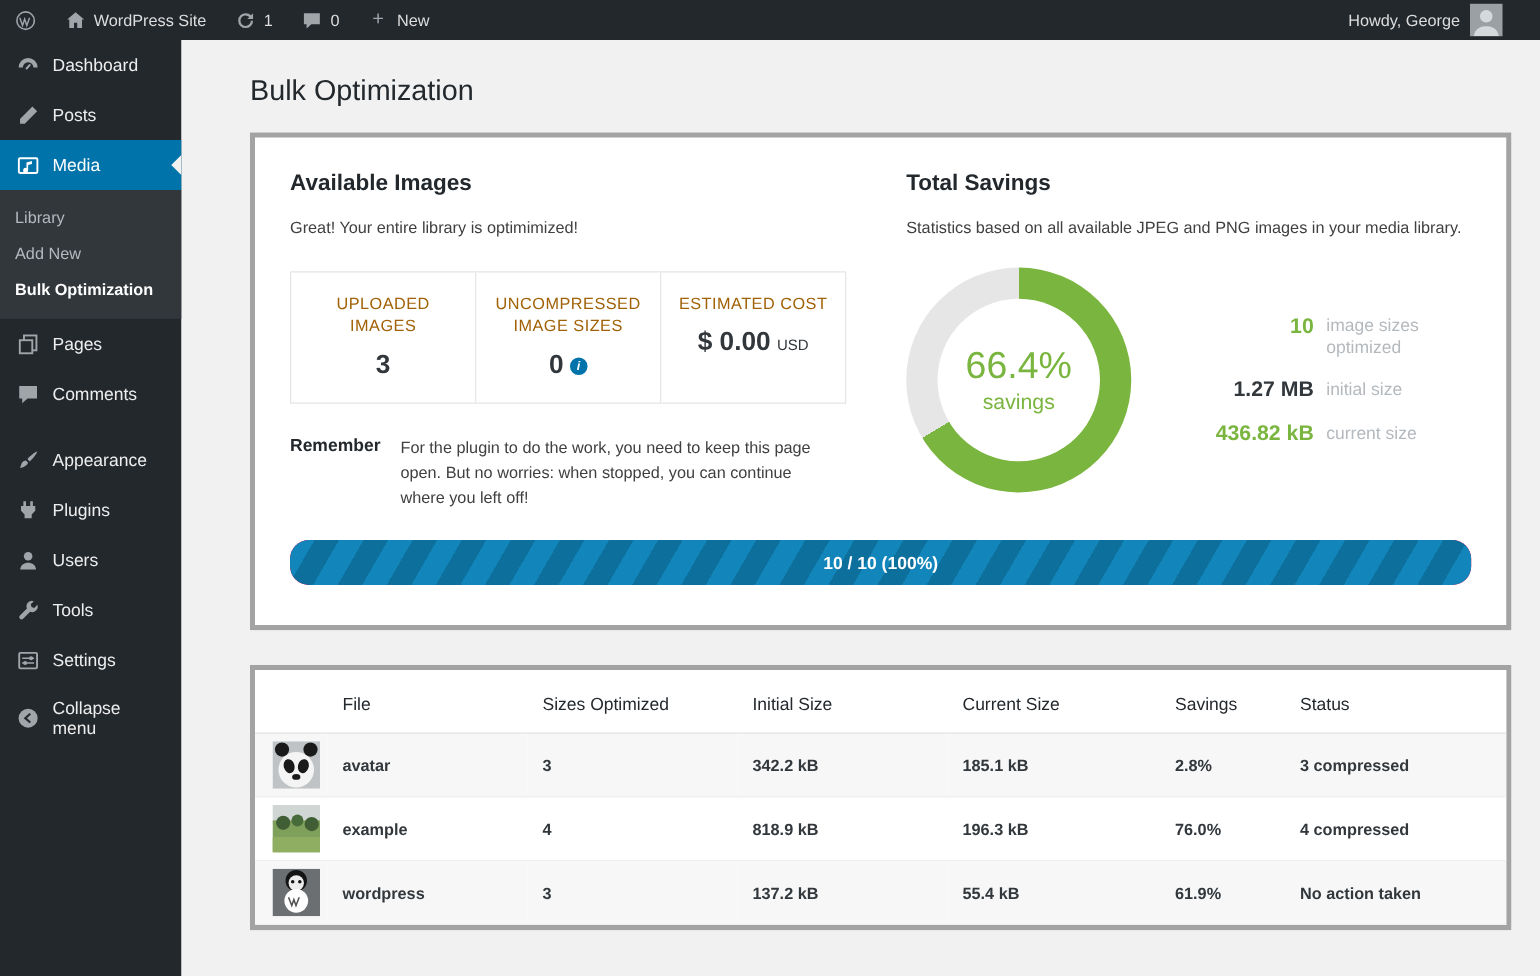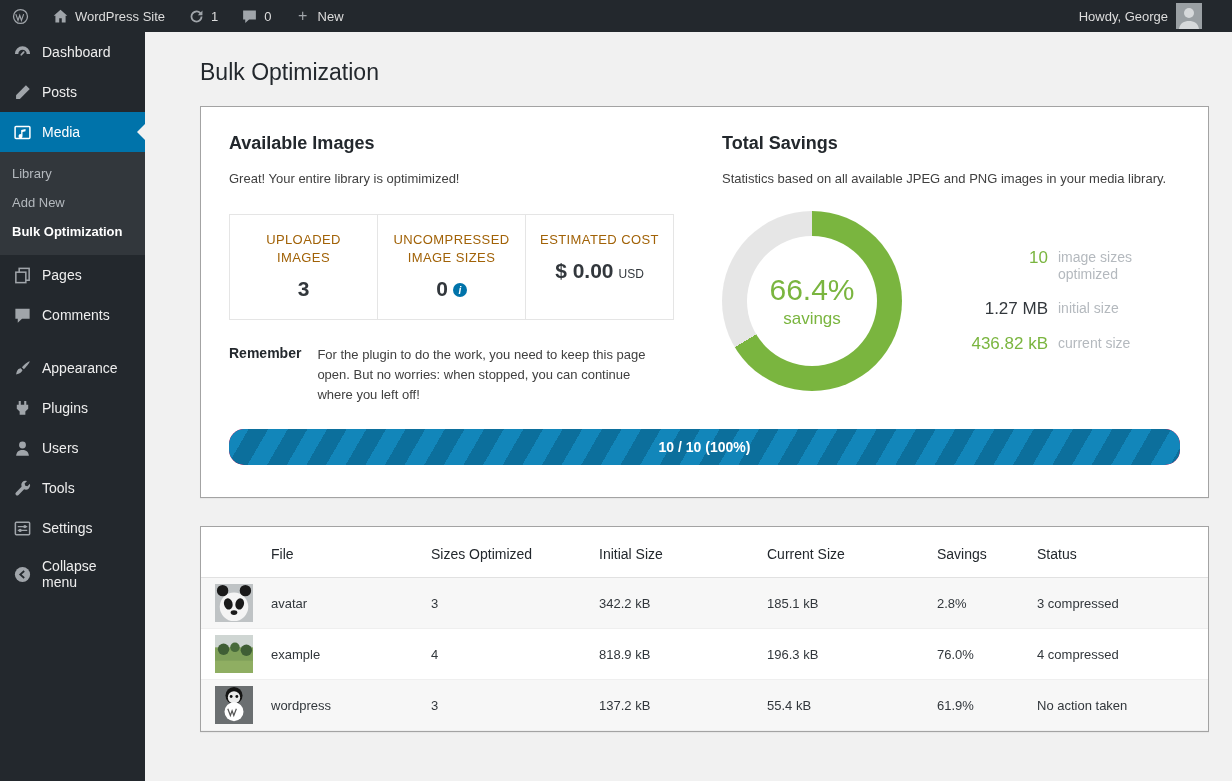--- a/index.html
+++ b/index.html
@@ -34,21 +34,21 @@
   .submenu{ background:#32373c; padding:7px 0 9px; }
   .sub-item{ display:block; padding:7px 12px 7px 12px; color:#b4b9be; font-size:13px; cursor:pointer; }
   .sub-item.current{ color:#fff; font-weight:700; }
   .sep{ height:13px; }
 
   
   .content{ position:absolute; left:175px; top:32px; right:0; bottom:0; background:#f1f1f1;
     padding:23px 23px 0 25px; overflow:hidden; }
   h1{ font-size:23px; font-weight:400; color:#23282d; padding:4px 0 8px; margin-bottom:12px; }
 
-  .card{ background:#fff; border:1px solid #a3a3a3; box-shadow:0 1px 1px rgba(0,0,0,.04); }
+  .card{ background:#fff; border:4px solid #a3a3a3; box-shadow:0 1px 1px rgba(0,0,0,.04); }
   .card-main{ padding:26px 28px 32px; }
 
   .cols{ display:flex; gap:48px; }
   .col-left{ width:445px; flex:none; }
   .col-right{ flex:1; }
   h2{ font-size:18px; font-weight:600; color:#23282d; margin-bottom:15px; }
   .intro{ line-height:1.5; color:#404040; }
 
   
   .stats-box{ display:flex; border:1px solid #e5e5e5; margin-top:25px; text-align:center; }
@@ -69,41 +69,41 @@
   
   .savings-flex{ display:flex; align-items:center; gap:34px; margin-top:22px; }
   .donut{ width:180px; height:180px; border-radius:50%; position:relative; flex:none;
     background:conic-gradient(var(--green) 0 66.4%, #e6e6e6 0 100%); }
   .donut-hole{ position:absolute; inset:25px; border-radius:50%; background:#fff;
     display:flex; flex-direction:column; align-items:center; justify-content:center; }
   .donut-pct{ font-size:30px; color:var(--green); }
   .donut-sub{ font-size:17px; color:var(--green); margin-top:2px; }
   .ts-stats{ display:flex; flex-direction:column; gap:15px; }
   .ts-row{ display:flex; gap:10px; align-items:flex-start; }
-  .ts-value{ width:112px; text-align:right; font-size:17px; font-weight:400; color:#32373c; flex:none; }
+  .ts-value{ width:112px; text-align:right; font-size:17px; font-weight:700; color:#32373c; flex:none; }
   .ts-value.green{ color:var(--green); }
   .ts-label{ color:#b4b9be; font-size:14px; line-height:1.25; max-width:110px; padding-top:1px; }
 
   
   .progress{ margin-top:24px; height:36px; border-radius:15px; position:relative; background:#be185d; overflow:hidden; }
   .progress-fill{ height:100%; border-radius:15px;
     background:repeating-linear-gradient(120deg,#1286ba 0 17px,#0c6f9c 17px 34px); }
   .progress-label{ position:absolute; inset:0; display:flex; align-items:center; justify-content:center;
     color:#fff; font-weight:700; font-size:14px; }
 
   
   .table-card{ margin-top:28px; }
   table{ width:100%; border-collapse:collapse; font-size:13px; color:#32373c; }
   thead th{ text-align:left; font-weight:400; font-size:14px; color:#23282d;
     padding:19px 12px 15px; border-bottom:1px solid #e1e1e1; background:#fff; }
   th.col-thumb{ width:52px; } th.col-file{ width:160px; } th.col-sizes{ width:168px; }
   th.col-initial{ width:168px; } th.col-current{ width:170px; } th.col-savings{ width:100px; }
   tbody tr:nth-child(odd){ background:#f7f7f7; }
   tbody tr:nth-child(even){ background:#fff; }
-  tbody td{ padding:6px 12px; border-bottom:1px solid #efefef; vertical-align:middle; height:50px; }
+  tbody td{ padding:6px 12px; border-bottom:1px solid #efefef; vertical-align:middle; height:50px;font-weight:bold; }
   td.thumb-cell{ padding-left:14px; padding-right:6px; }
   .thumb{ width:38px; height:38px; display:block; }
 </style>
 </head>
 <body>
 
 <div class="admin-bar">
   <span class="ab-item">
     <span class="ico">
       <svg viewBox="0 0 20 20">

